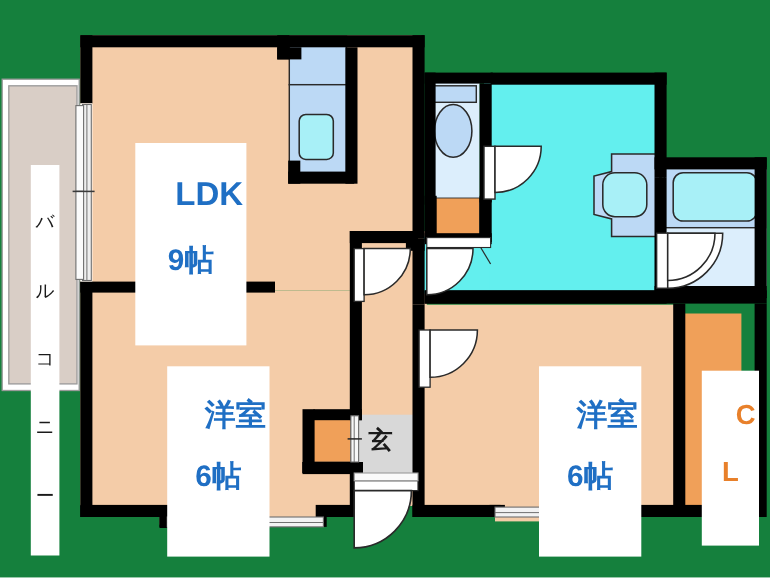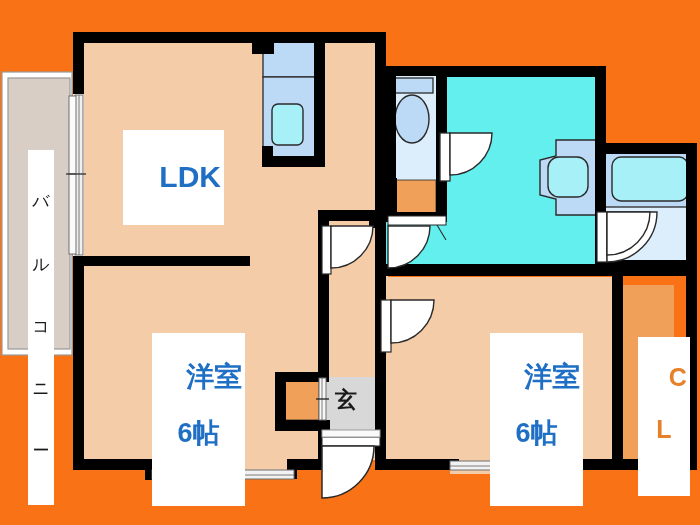--- a/index.html
+++ b/index.html
@@ -8,21 +8,21 @@
     padding: 0;
     background: #ffffff;
   }
   body {
     font-family: "Liberation Sans", sans-serif;
   }
   #plan-root {
     position: relative;
     width: 700px;
     height: 525px;
-    background: #f97316;
+    background: #15803d;
     overflow: hidden;
   }
   #plan-svg {
     position: absolute;
     left: 0;
     top: 0;
     width: 700px;
     height: 525px;
     display: block;
   }
@@ -295,20 +295,21 @@
     </g>
 
     <g>
       <rect x="322" y="430" width="58" height="7" fill="#fafafa" stroke="#9a9a9a" stroke-width="1"></rect>
     </g>
 
   </svg>
 
   <div class="room-label label-ldk">
     <span>LDK</span>
+    <span class="sz">9帖</span>
   </div>
 
   <div class="room-label label-washitsu-left">
     <span>洋室</span>
     <span class="sz">6帖</span>
   </div>
 
   <div class="room-label label-washitsu-right">
     <span>洋室</span>
     <span class="sz">6帖</span>

